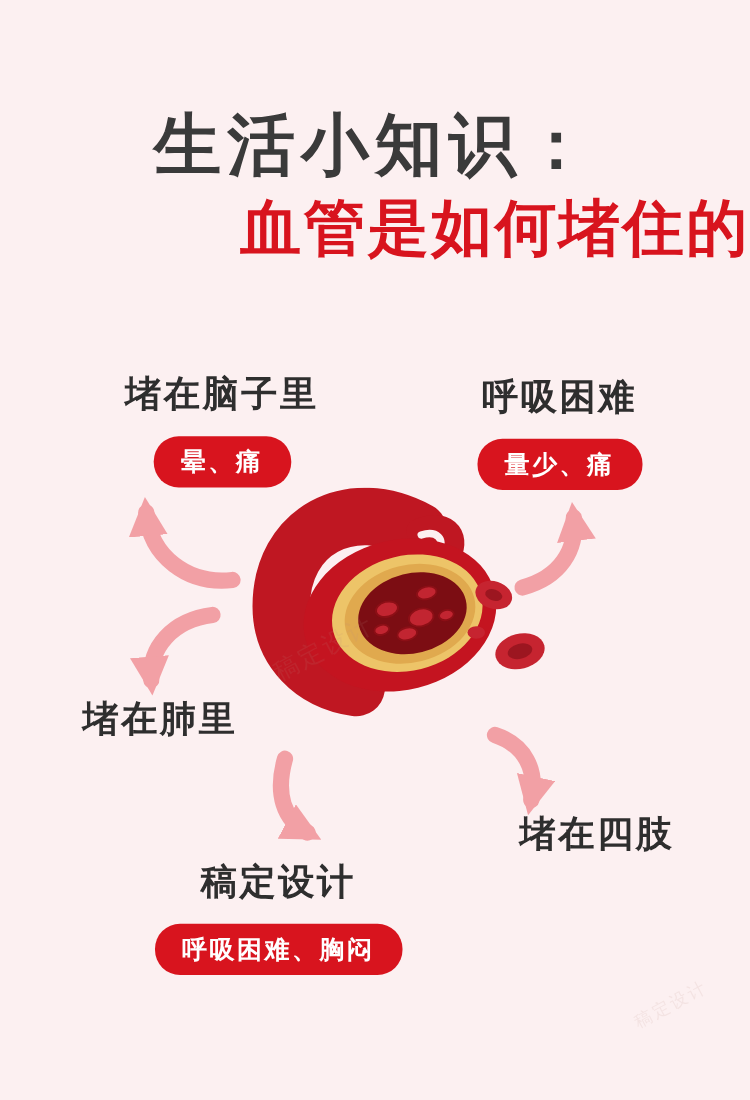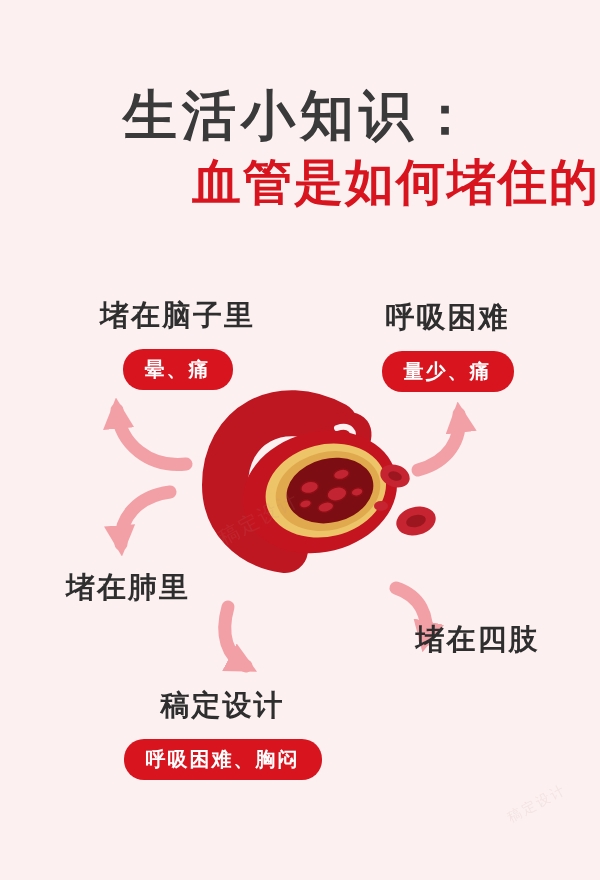--- a/index.html
+++ b/index.html
@@ -95,29 +95,29 @@
   <div class="label-group" style="left:80px; top:296px; width:195px;">
     <div class="label-title">堵在脑子里</div>
     <div class="badge">晕、痛</div>
   </div>
 
   <div class="label-group" style="left:360px; top:298px; width:175px;">
     <div class="label-title">呼吸困难</div>
     <div class="badge">量少、痛</div>
   </div>
 
-  <div class="label-group" style="left:38px; top:556px; width:180px;margin-top:12px;">
+  <div class="label-group" style="left:38px; top:556px; width:180px;">
     <div class="label-title">堵在肺里</div>
   </div>
 
   <div class="label-group" style="left:105px; top:686px; width:235px;">
     <div class="label-title">稿定设计</div>
     <div class="badge">呼吸困难、胸闷</div>
   </div>
 
-  <div class="label-group" style="left:385px; top:620px; width:185px;">
+  <div class="label-group" style="left:385px; top:648px; width:185px;">
     <div class="label-title">堵在四肢</div>
   </div>
 
   <div class="watermark wm1">稿定设计</div>
   <div class="watermark wm2">稿定设计</div>
 
 </div>
 
 </body></html>

